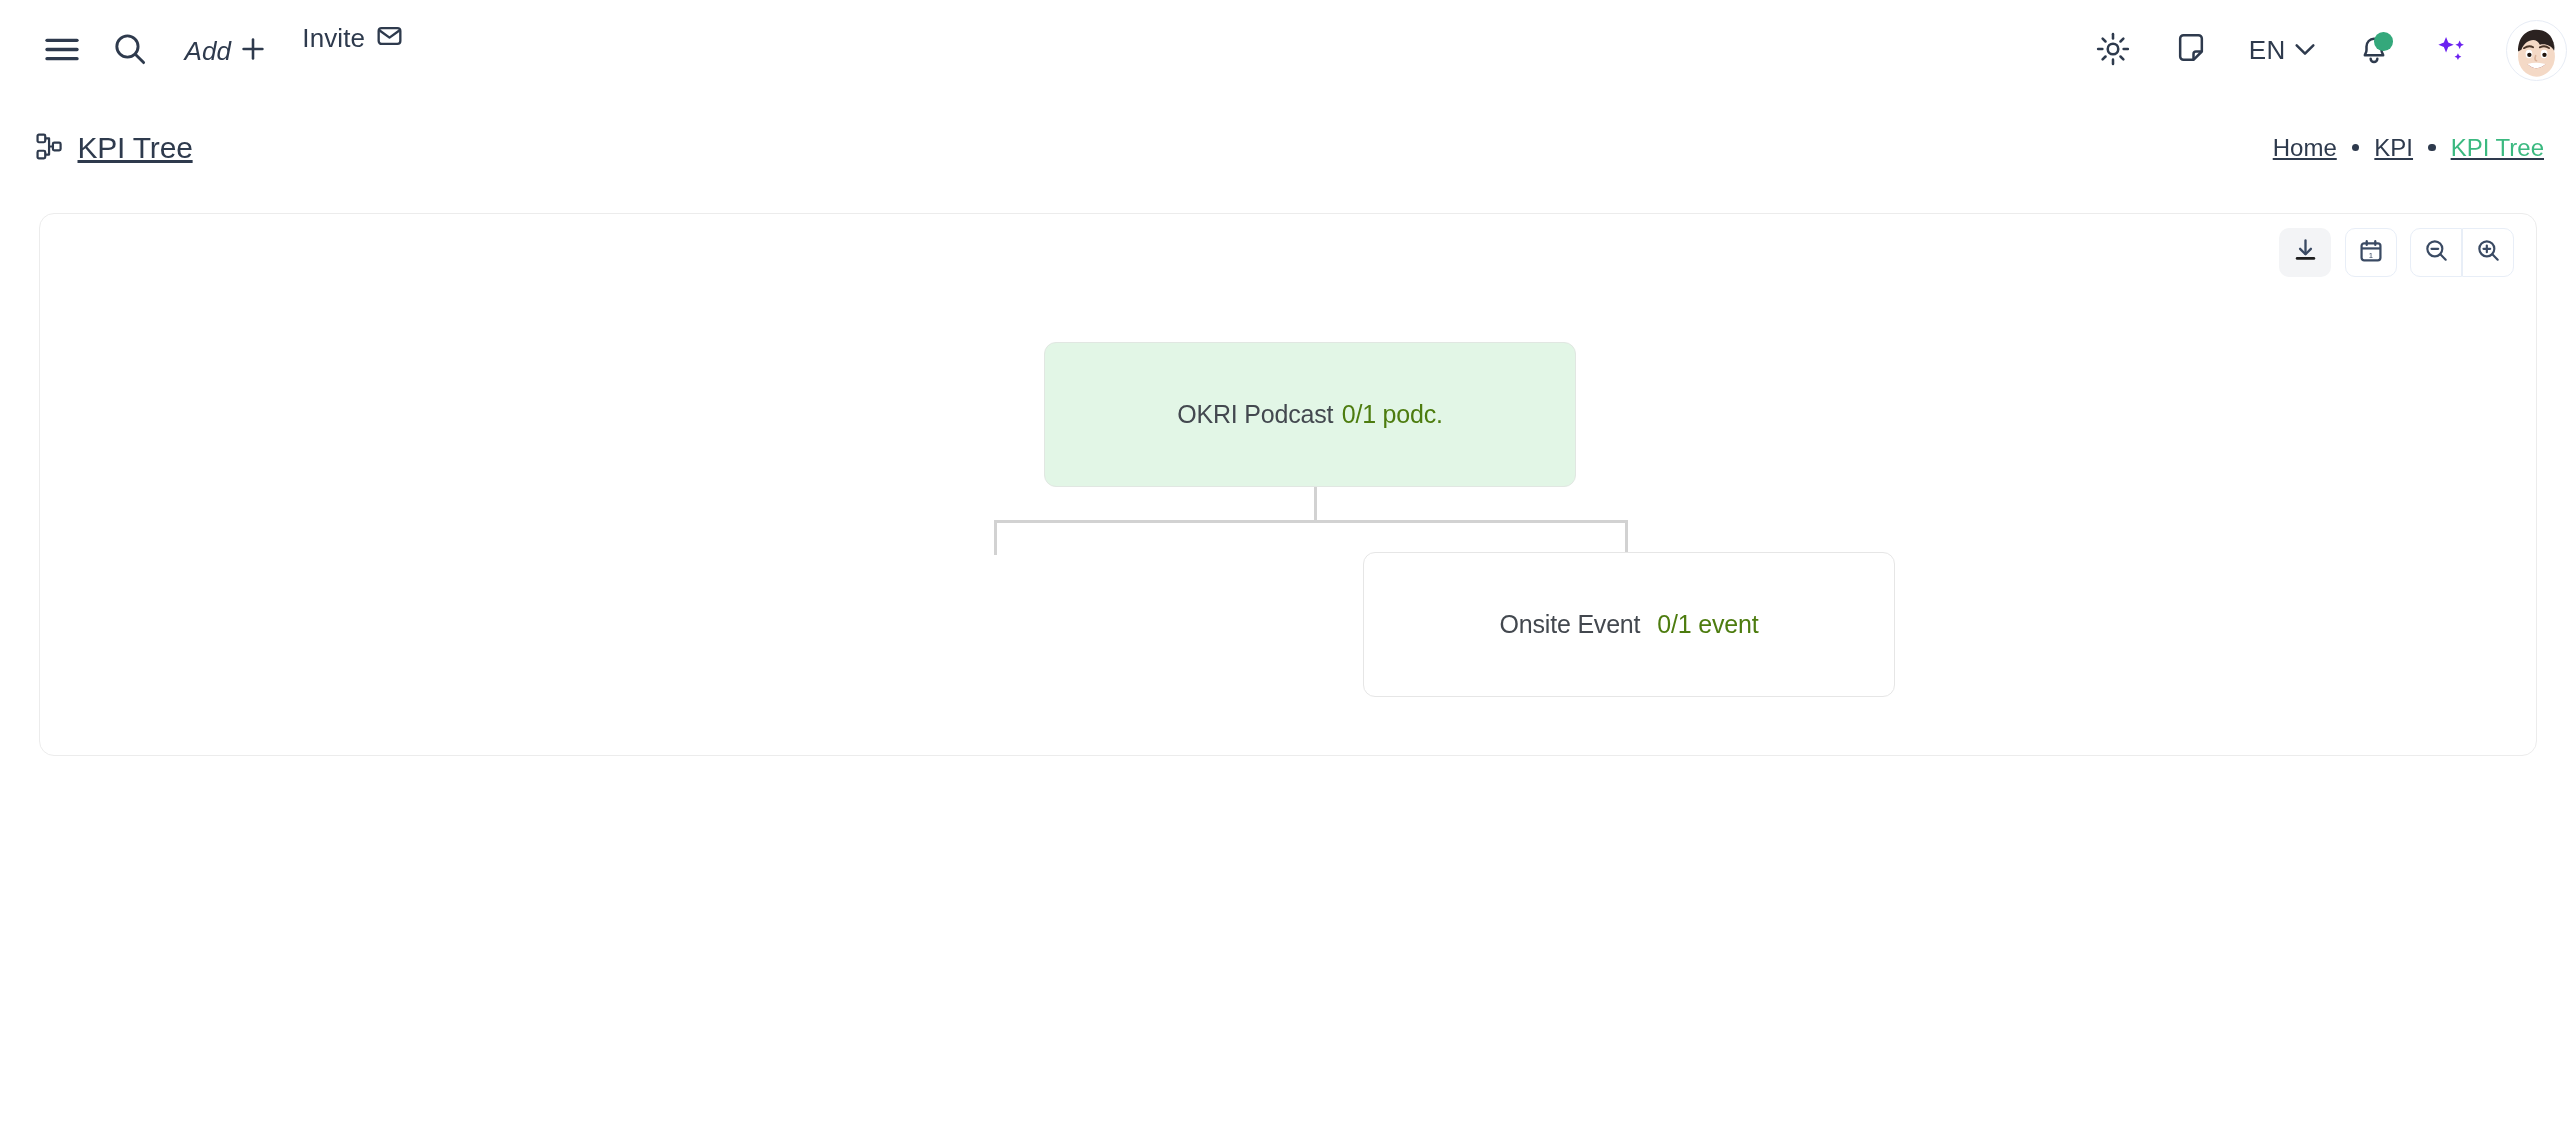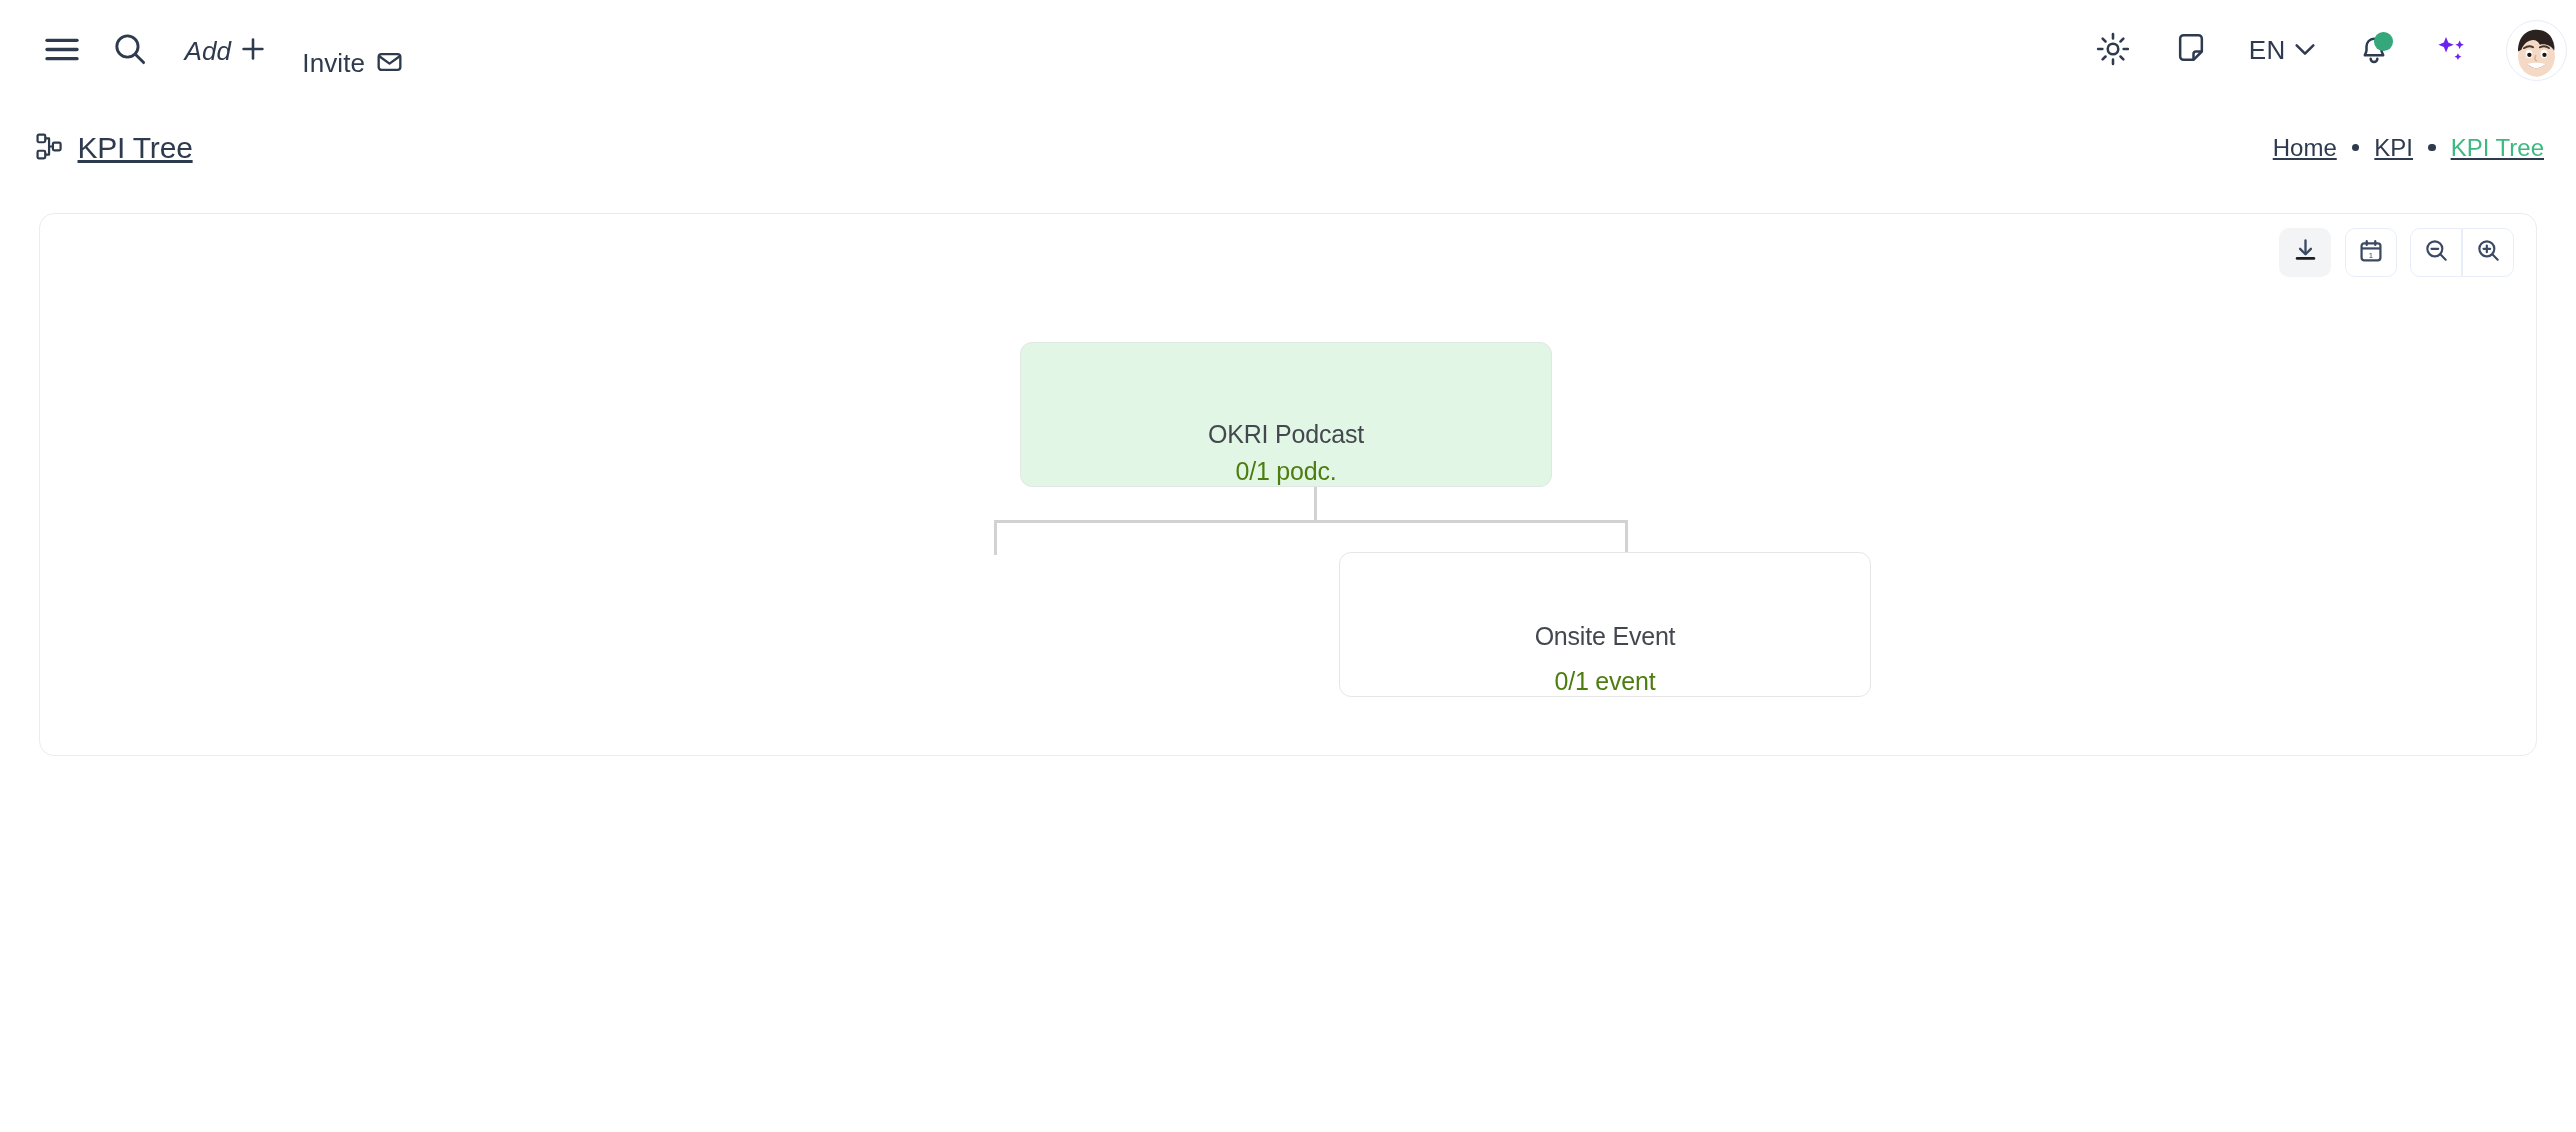--- a/index.html
+++ b/index.html
@@ -24,21 +24,21 @@
     gap: 0px;
   }
   .tb-btn {
     display: flex; align-items: center; justify-content: center;
     cursor: pointer;
     color: #2e3a4d;
   }
   .hamburger { width: 63px; height: 51px; }
   .searchbtn { width: 73px; height: 51px; }
   .addbtn { display:flex; align-items:center; gap:10px; height:51px; padding: 0 18.6px; cursor:pointer;font-style:italic; }
-  .invitebtn { display:flex; align-items:flex-end; gap:12px; height:51px; padding: 0 18.6px; cursor:pointer; }
+  .invitebtn { display:flex; align-items:flex-start; gap:12px; height:51px; padding: 0 18.6px; cursor:pointer; }
   .tb-label { font-size: 26px; color: #2e3a4d; letter-spacing: 0.1px; line-height: 1; }
 
   .topbar-right {
     margin-left: auto;
     display: flex; align-items: center;
     padding-right: 9px;
     gap: 0px;
   }
   .icon-slot {
     width: 78px; height: 61px;
@@ -107,25 +107,26 @@
   .tool-btn.flat { background: #f3f4f6; border: none; }
   .tool-group { display: flex; }
   .tool-group .tool-btn:first-child { border-radius: 10px 0 0 10px; border-right-width: 0.8px; }
   .tool-group .tool-btn:last-child { border-radius: 0 10px 10px 0; border-left-width: 0.8px; }
 
   
   .tree { position: absolute; left: 0; top: 0; width: 2498px; height: 540px; }
   .node {
     position: absolute;
     border-radius: 12px;
-    display: flex; flex-direction: column;
-    align-items: center; justify-content: flex-end;
+    display: flex; flex-direction: row;
+    align-items: center; justify-content: center;
     gap: 8.5px;
     cursor: pointer;
     text-align: center;
+    margin-left: 24px;
   }
   .node-root {
     background: #e2f6e6;
     border: 1.7px solid #e1e7e2;
   }
   .node-leaf {
     background: #ffffff;
     border: 1.7px solid #e6e6e6;
   }
   .node-name { font-size: 25px; color: #43484f; line-height: 1.15; letter-spacing: -0.2px; }

